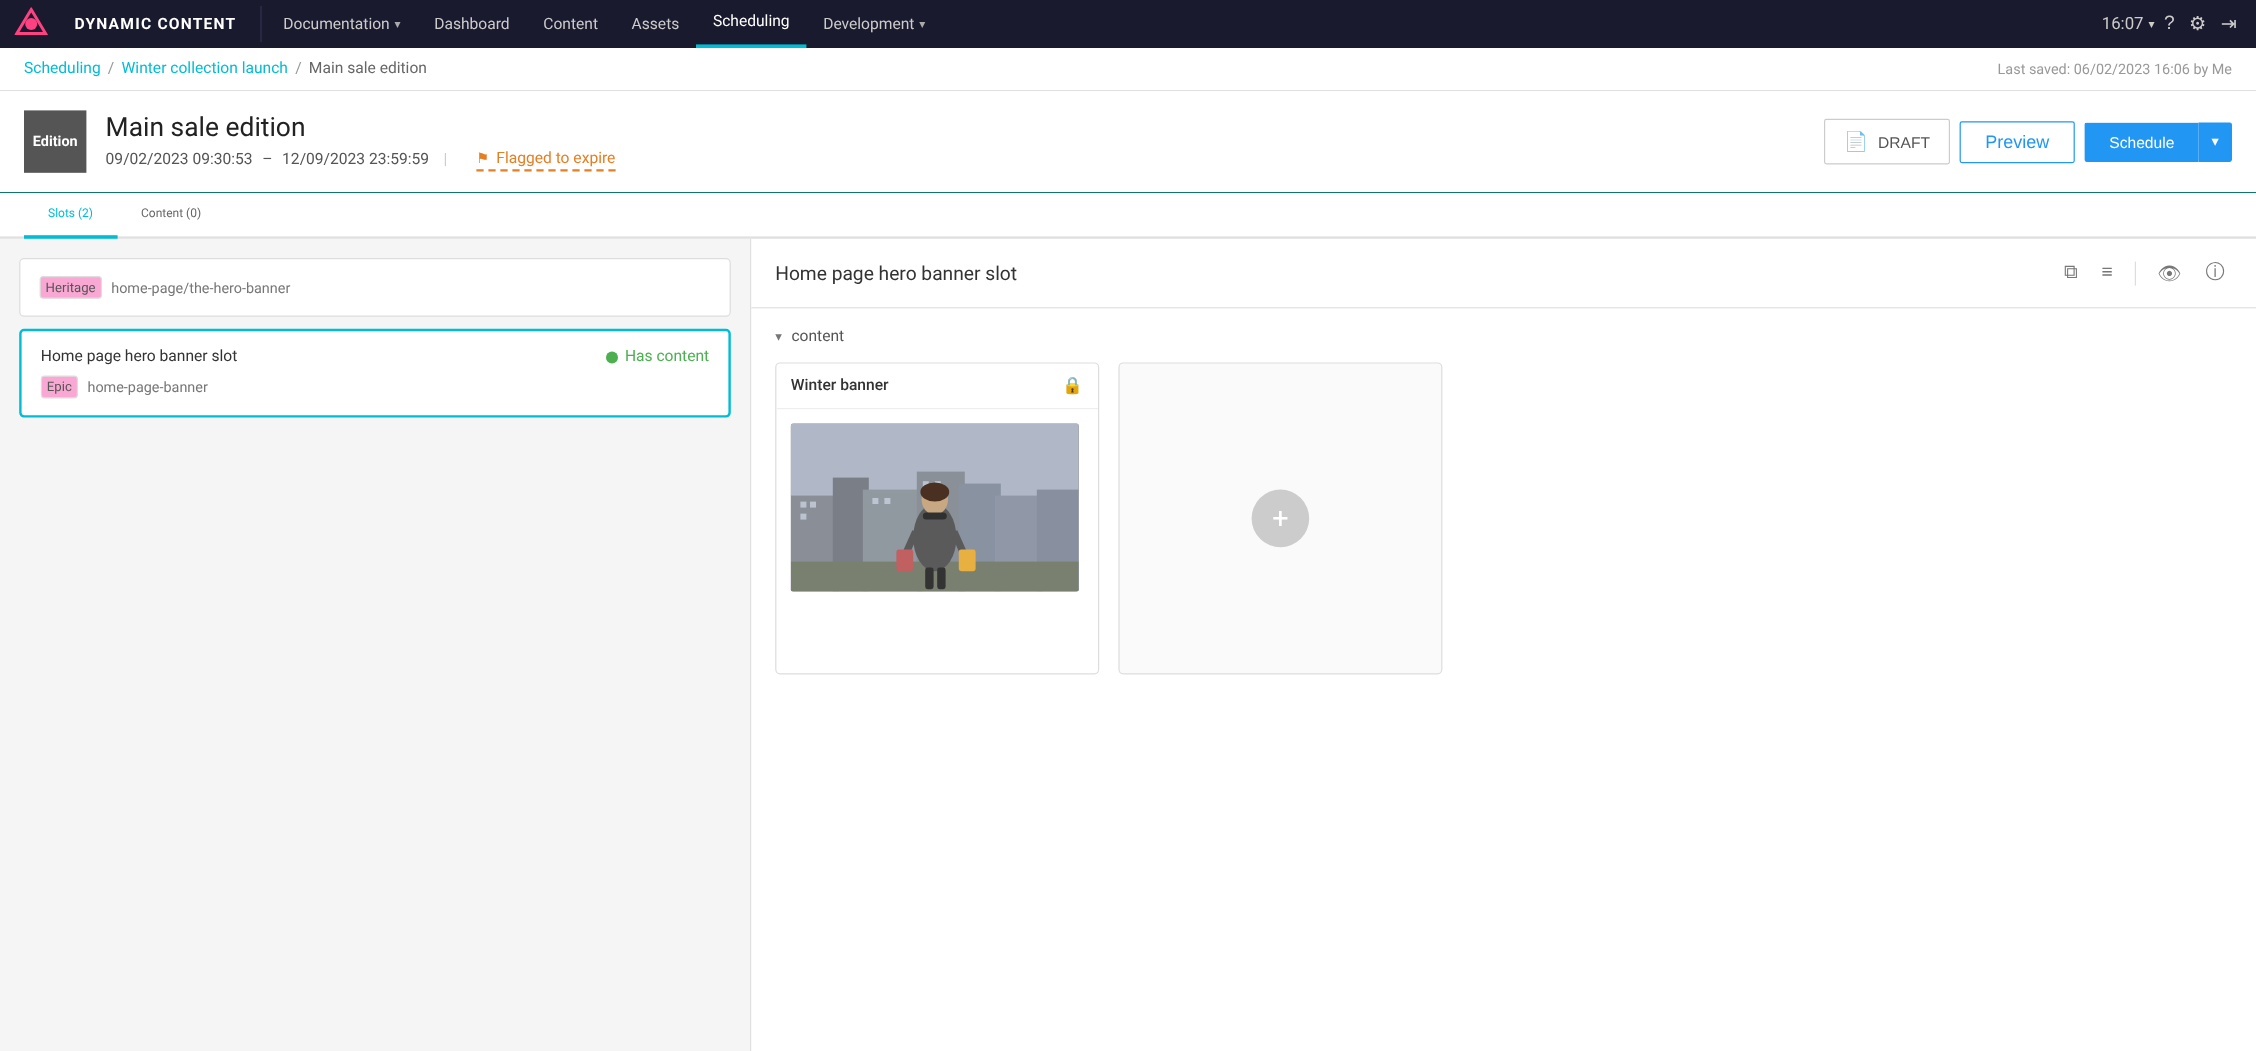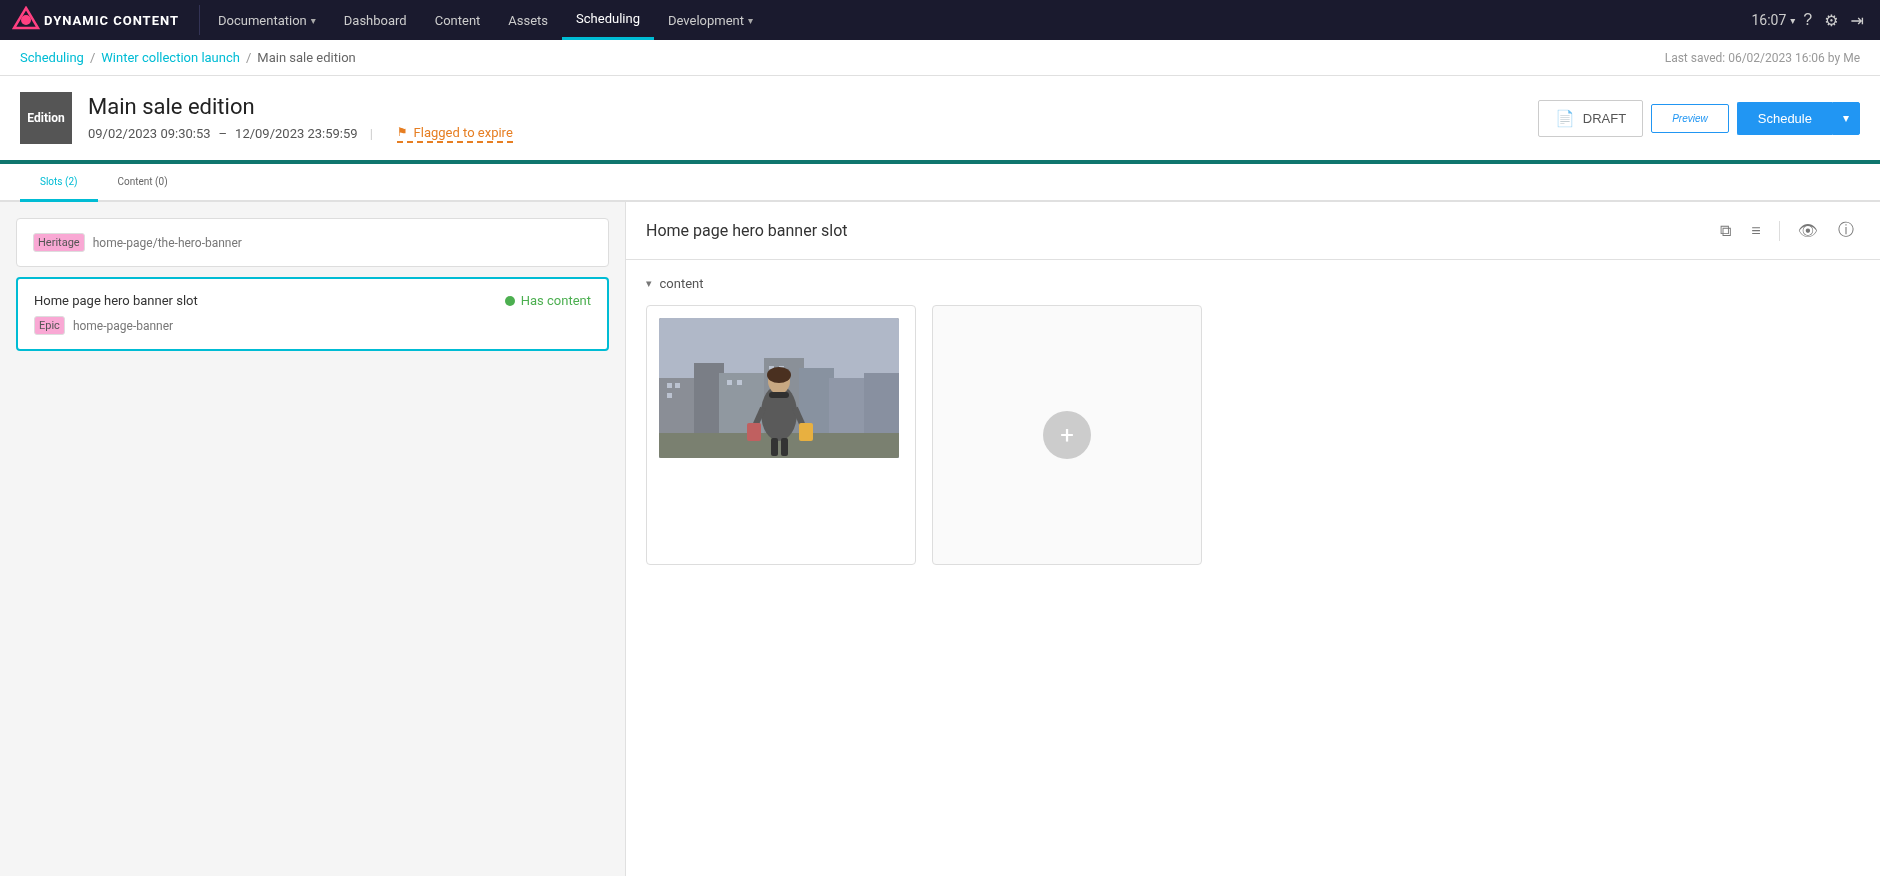--- a/index.html
+++ b/index.html
@@ -4,21 +4,21 @@
   <style>
     * { box-sizing: border-box; margin: 0; padding: 0; }
     body { font-family: -apple-system, BlinkMacSystemFont, 'Segoe UI', Roboto, sans-serif; background: #f5f5f5; color: #333; font-size: 14px; }
 
     
     .topnav {
       display: flex; align-items: center; height: 40px;
       background: #1a1a2e; color: #fff; padding: 0 12px;
       position: relative; z-index: 100;
     }
-    .topnav-brand { display: flex; align-items: center; gap: 4px; margin-right: 16px; }
+    .topnav-brand { display: flex; align-items: center; gap: 22px; margin-right: 16px; }
     .brand-name { font-size: 13px; font-weight: 700; color: #fff; letter-spacing: 1px; text-transform: uppercase; }
     .nav-divider-v { width: 1px; height: 30px; background: #333355; margin: 0 4px; }
     .nav-items { display: flex; align-items: flex-start; flex: 1; }
     .nav-item {
       display: flex; align-items: center; gap: 4px;
       padding: 0 14px; height: 40px; cursor: pointer; color: #ccc; font-size: 13px;
       text-decoration: none; position: relative;
     }
     .nav-item.active { color: #fff; border-bottom: 3px solid #00bcd4; }
     .nav-item .chevron { font-size: 10px; color: #aaa; }
@@ -32,21 +32,21 @@
       padding: 10px 20px; background: #fff; border-bottom: 1px solid #e0e0e0;
       font-size: 13px; color: #666;
     }
     .breadcrumb a { color: #00bcd4; text-decoration: none; }
     .breadcrumb-sep { color: #999; }
     .breadcrumb-last-saved { margin-left: auto; font-size: 12px; color: #999; }
 
     
     .page-header {
       display: flex; align-items: center;
-      padding: 16px 20px; background: #fff; border-bottom: 4px solid #0f766e;
+      padding: 16px 20px; background: #fff; border-bottom: 1px solid #0f766e;
     }
     .edition-icon {
       width: 52px; height: 52px; background: #555; color: #fff;
       display: flex; align-items: center; justify-content: center;
       font-size: 12px; font-weight: bold; margin-right: 16px; flex-shrink: 0;
     }
     .page-header-info { flex: 1; }
     .page-title { font-size: 22px; font-weight: 400; color: #222; margin-bottom: 6px; }
     .page-dates { display: flex; align-items: center; gap: 8px; font-size: 13px; color: #555; }
     .flagged-expire {
@@ -56,21 +56,21 @@
     }
     .page-actions { display: flex; align-items: center; gap: 8px; }
     .btn-draft {
       display: flex; align-items: center; gap: 8px;
       padding: 8px 16px; background: #fff; border: 1px solid #ccc;
       color: #555; cursor: pointer; font-size: 13px; border-radius: 2px;
     }
     .btn-draft .doc-icon { color: #2196F3; font-size: 16px; }
     .btn-preview {
       padding: 8px 20px; background: #fff; border: 1px solid #2196F3;
-      color: #2196F3; cursor: pointer; font-size: 10px; border-radius: 2px; font-style: italic;
+      color: #2196F3; cursor: pointer; font-size: 15px; border-radius: 2px;
     }
     .btn-schedule-group { display: flex; }
     .btn-schedule {
       padding: 8px 20px; background: #2196F3; border: 1px solid #2196F3;
       color: #fff; cursor: pointer; font-size: 13px; border-radius: 2px 0 0 2px;
       border-right: none;
     }
     .btn-schedule-caret {
       padding: 8px 10px; background: #2196F3; border: 1px solid #2196F3;
       color: #fff; cursor: pointer; font-size: 12px; border-radius: 0 2px 2px 0;
@@ -299,20 +299,24 @@
     </div>
 
     <div class="content-section">
       <div class="content-collapse-header">
         <span class="collapse-arrow">▾</span>
         <span>content</span>
       </div>
       <div class="content-items">
 
         <div class="content-card">
+          <div class="content-card-header">
+            <span class="content-card-title">Winter banner</span>
+            <span class="lock-icon">🔒</span>
+          </div>
           <div class="content-card-body">
 
             <div class="content-image-placeholder">
               <svg width="240" height="140" viewBox="0 0 240 140">
 
                 <rect width="240" height="140" fill="#b0b8c8"></rect>
 
                 <rect x="0" y="60" width="40" height="80" fill="#8a8e96"></rect>
                 <rect x="35" y="45" width="30" height="95" fill="#7a7e86"></rect>
                 <rect x="60" y="55" width="50" height="85" fill="#9098a0"></rect>

